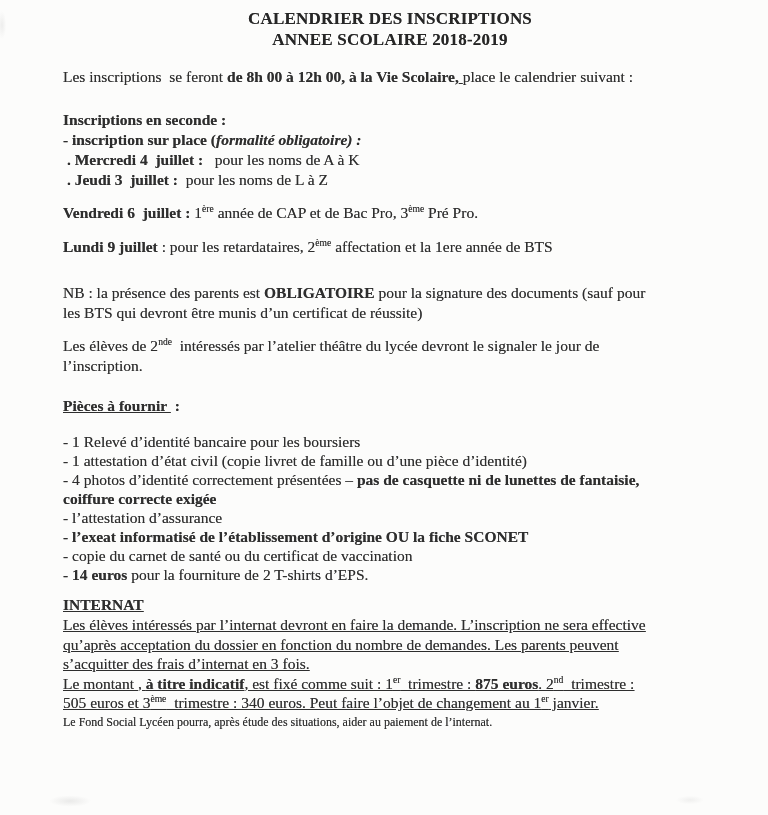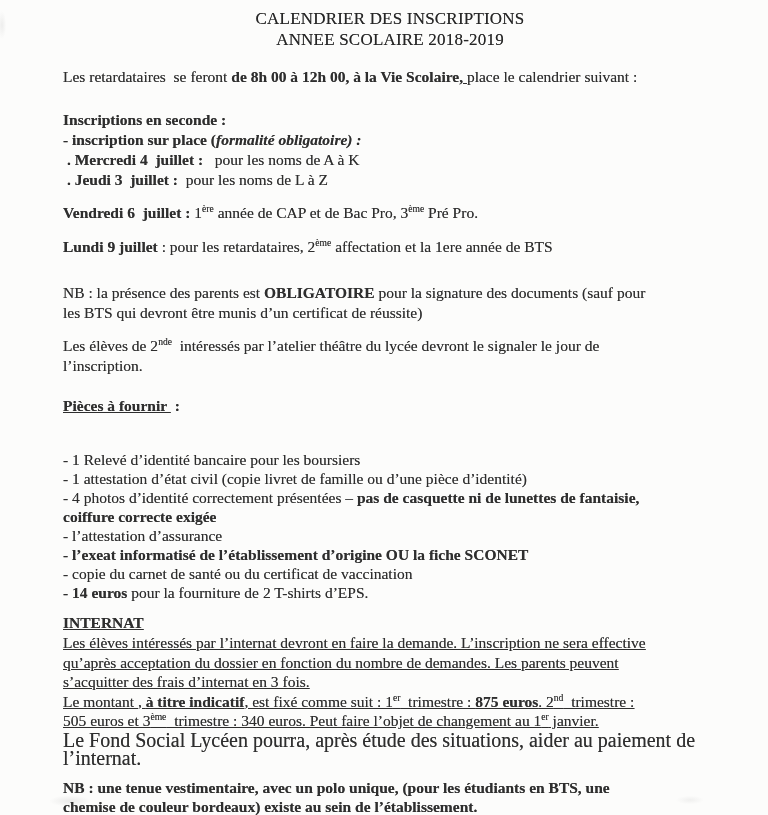--- a/index.html
+++ b/index.html
@@ -20,21 +20,21 @@
     text-shadow: 0 0 0.4px rgba(60,60,60,0.65);
   }
   .page {
     padding: 8px 45px 0 63px;
   }
   .title {
     width: 720px;
     margin-left: -63px;
     padding-left: 0;
     text-align: center;
-    font-weight: normal;
+    font-weight: bold;
     font-size: 17px;
     line-height: 21px;
     color: #262626;
     letter-spacing: 0.2px;
   }
   .title { margin-left: 0; transform: translateX(-33px); }
   .block {
     font-size: 15.5px;
     line-height: 20px;
     white-space: pre-wrap;
@@ -44,39 +44,39 @@
   .u { text-decoration: underline; }
   sup { font-size: 0.62em; line-height: 0; vertical-align: super; letter-spacing: 0; }
 
   .intro           { margin-top: 17px; }
   .seconde-heading { margin-top: 23px; }
   .vendredi        { margin-top: 13px; }
   .lundi           { margin-top: 14px; }
   .nb-parents      { margin-top: 26px; }
   .eleves          { margin-top: 13px; }
   .pieces-header   { margin-top: 20px; }
-  .pieces-list     { margin-top: 34px; }
+  .pieces-list     { margin-top: 16px; }
   .pieces-list .block { line-height: 19px; }
   .absence         { margin-top: 7px; }
   .internat-header { margin-top: 11px; }
   .internat-para   { line-height: 19.5px; text-decoration: underline; }
-  .internat-fond   { font-size: 20px; line-height: 18px; }
+  .internat-fond   { font-size: 12px; line-height: 18px; }
   .nb-tenue        { margin-top: 11px; line-height: 19px; }
 </style>
 </head>
 <body>
 
 <div class="page">
 
   <div class="title">
     <div>CALENDRIER DES INSCRIPTIONS</div>
     <div>ANNEE SCOLAIRE 2018-2019</div>
   </div>
 
-  <div class="block intro"><span>Les retardataires  se feront </span><span class="b">de 8h 00 à 12h 00, à la Vie Scolaire,</span><span class="b u"> </span><span>place le calendrier suivant :</span></div>
+  <div class="block intro"><span>Les inscriptions  se feront </span><span class="b">de 8h 00 à 12h 00, à la Vie Scolaire,</span><span class="b u"> </span><span>place le calendrier suivant :</span></div>
 
   <div class="block seconde-heading"><span class="b">Inscriptions en seconde :</span></div>
   <div class="block"><span class="b">- inscription sur place (</span><span class="b i">formalité obligatoire)</span><span class="b i"> :</span></div>
   <div class="block"><span class="b"> . Mercredi 4  juillet :</span><span>   pour les noms de A à K</span></div>
   <div class="block"><span class="b"> . Jeudi 3  juillet :</span><span>  pour les noms de L à Z</span></div>
 
   <div class="block vendredi"><span class="b">Vendredi 6  juillet :</span><span> 1</span><sup>ère</sup><span> année de CAP et de Bac Pro, 3</span><sup>ème</sup><span> Pré Pro.</span></div>
   <div class="block lundi"><span class="b">Lundi 9 juillet</span><span> : pour les retardataires, 2</span><sup>ème</sup><span> affectation et la 1ere année de BTS</span></div>
 
   <div class="block nb-parents"><span>NB : la présence des parents est </span><span class="b">OBLIGATOIRE</span><span> pour la signature des documents (sauf pour</span><br><span>les BTS qui devront être munis d’un certificat de réussite)</span></div>
@@ -92,15 +92,14 @@
     <div class="block"><span class="b">- l’exeat informatisé de l’établissement d’origine OU la fiche SCONET</span></div>
     <div class="block"><span>- copie du carnet de santé ou du certificat de vaccination</span></div>
     <div class="block"><span class="b">- 14 euros</span><span> pour la fourniture de 2 T-shirts d’EPS.</span></div>
   </div>
 
 
   <div class="block internat-header"><span class="b u">INTERNAT</span></div>
   <div class="block internat-para"><span>Les élèves intéressés par l’internat devront en faire la demande. L’inscription ne sera effective</span><br><span>qu’après acceptation du dossier en fonction du nombre de demandes. Les parents peuvent</span><br><span>s’acquitter des frais d’internat en 3 fois.</span><br><span>Le montant , </span><span class="b">à titre indicatif</span><span>, est fixé comme suit : 1</span><sup>er</sup><span>  trimestre : </span><span class="b">875 euros</span><span>. 2</span><sup>nd</sup><span>  trimestre :</span><br><span>505 euros et 3</span><sup>ème</sup><span>  trimestre : 340 euros. Peut faire l’objet de changement au 1</span><sup>er</sup><span> janvier.</span></div>
   <div class="block internat-fond"><span>Le Fond Social Lycéen pourra, après étude des situations, aider au paiement de l’internat.</span></div>
 
-  <div class="block nb-tenue"><span class="b">NB : une tenue vestimentaire, avec un polo unique, (pour les étudiants en BTS, une</span><br><span class="b">chemise de couleur bordeaux) existe au sein de l’établissement.</span></div>
 
 </div>
 
 </body></html>

